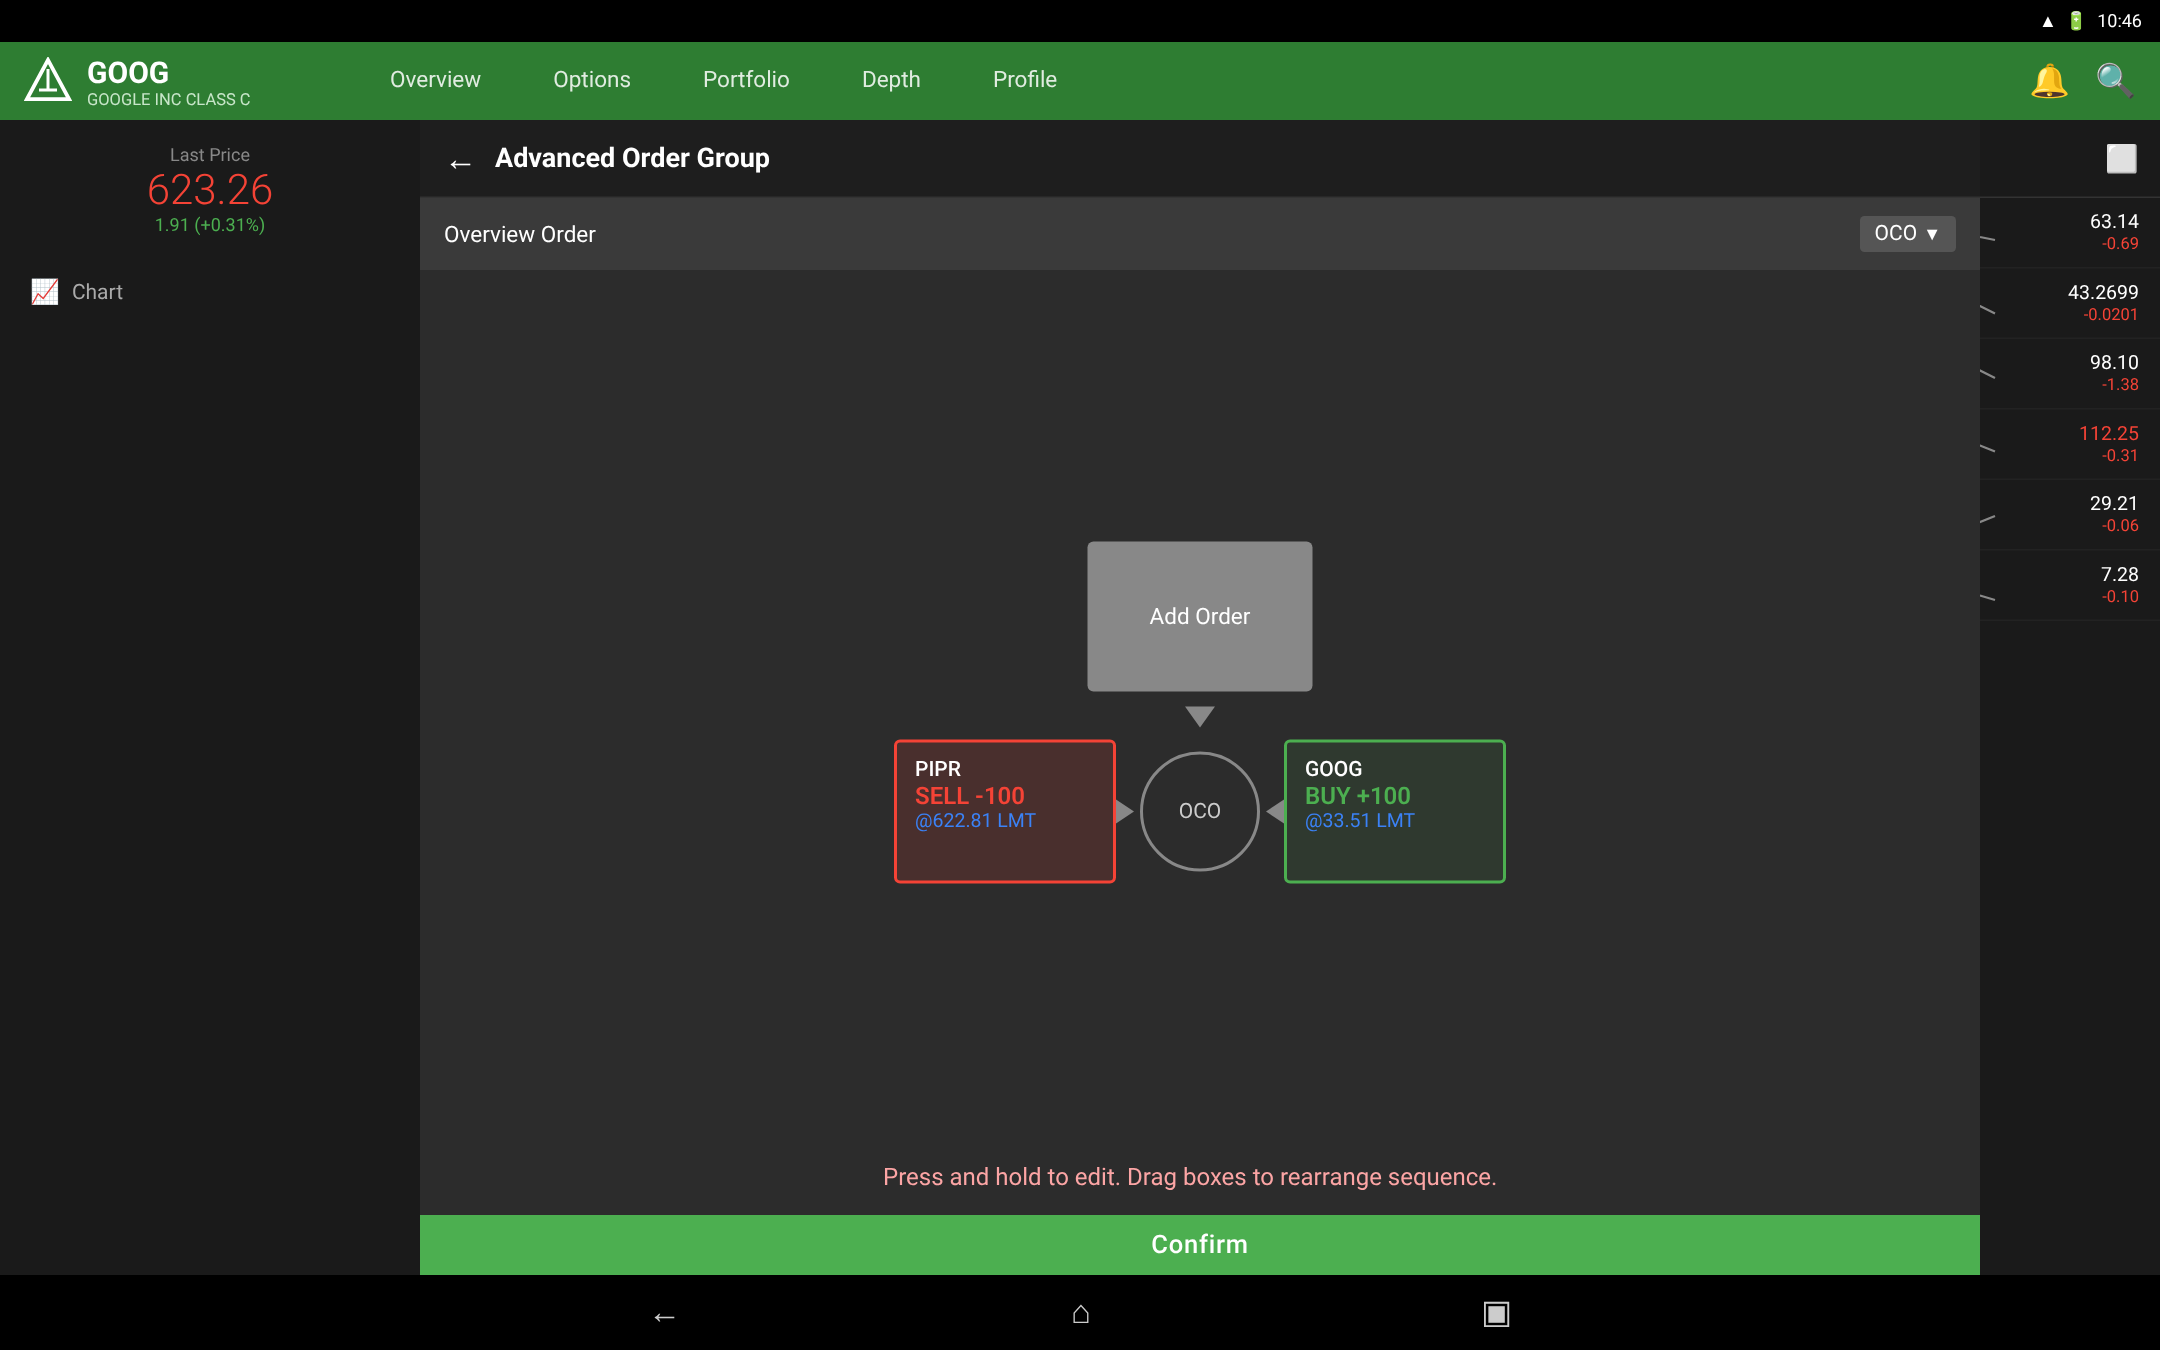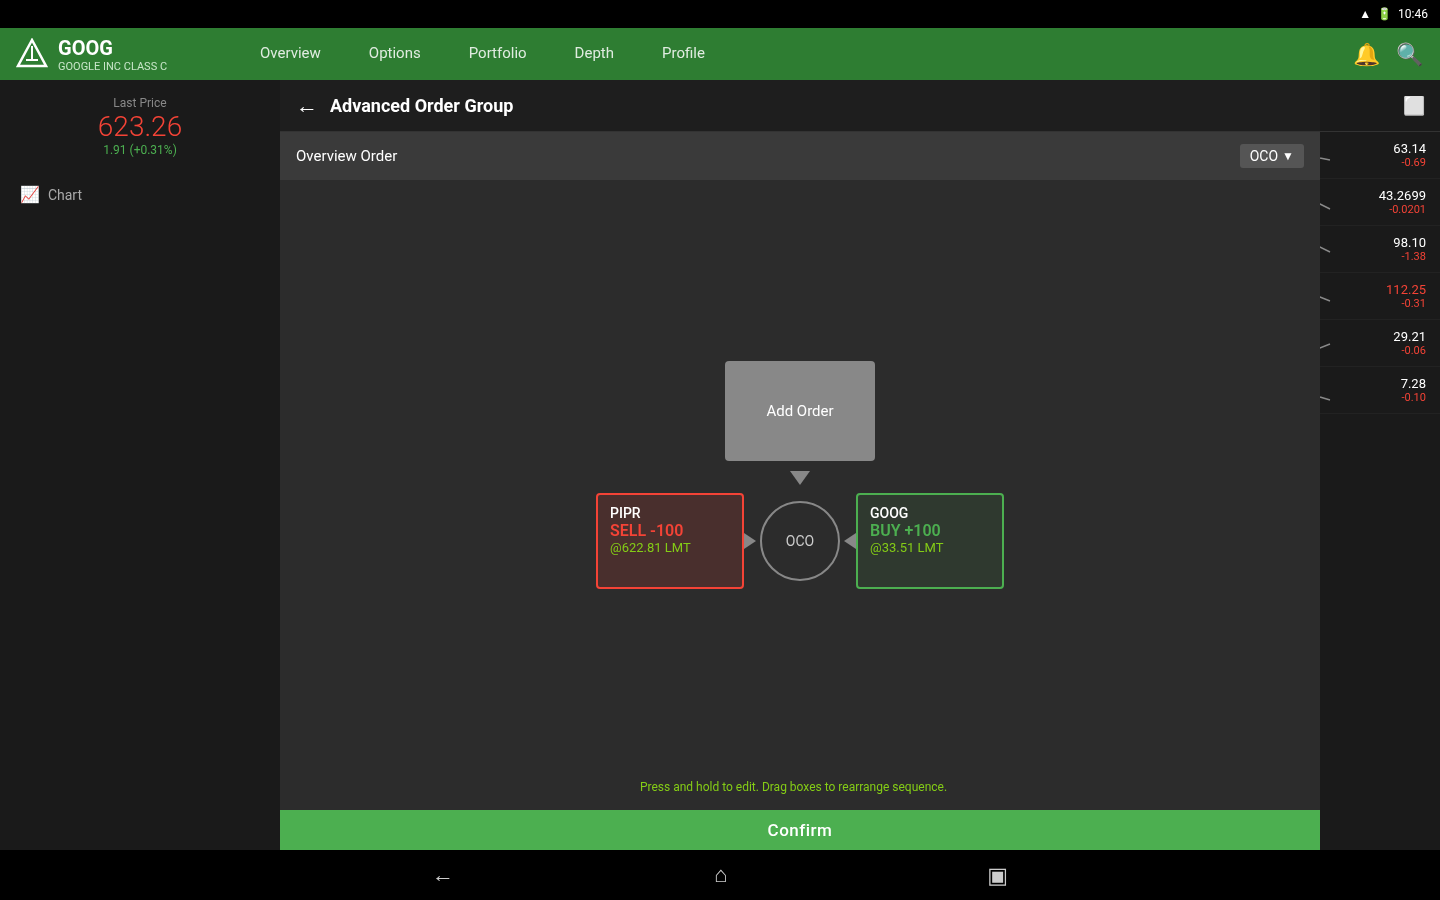--- a/index.html
+++ b/index.html
@@ -237,21 +237,21 @@
       color: #f44336;
       font-weight: 600;
     }
     .order-card-action.buy-text {
       font-size: 16px;
       color: #4caf50;
       font-weight: 600;
     }
     .order-card-detail {
       font-size: 13px;
-      color: #84cc16;
+      color: #3b82f6;
     }
 
     
     .oco-circle-wrapper {
       display: flex;
       align-items: center;
       gap: 0;
     }
     .arrow-right {
       width: 0; height: 0;
@@ -278,22 +278,22 @@
       background: #2c2c2c;
       margin: 0 4px;
     }
 
     
     .hint-text {
       position: absolute;
       bottom: 16px;
       left: 0; right: 13px;
       text-align: center;
-      font-size: 12px;
-      color: #84cc16;
+      font-size: 16px;
+      color: #fca5a5;
     }
 
     
     .confirm-btn {
       height: 40px;
       background: #4caf50;
       display: flex;
       align-items: center;
       justify-content: center;
       cursor: pointer;

